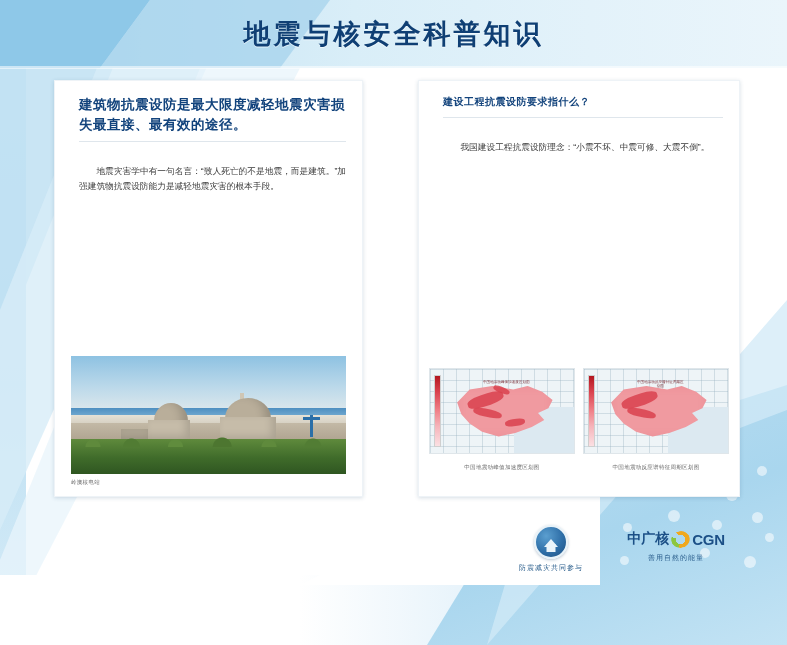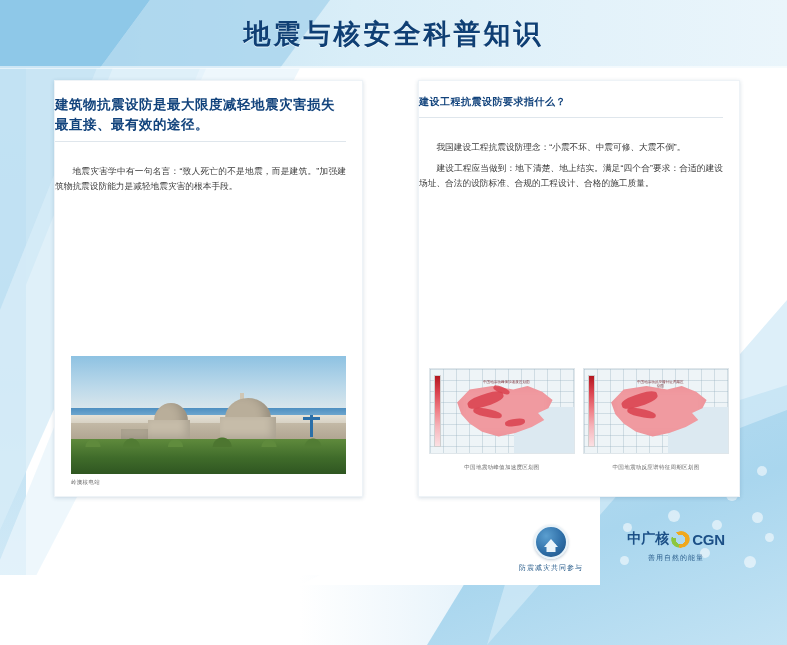--- a/index.html
+++ b/index.html
@@ -83,21 +83,21 @@
 
   
   .panel{
     position:absolute;background:#ffffff;
     box-shadow:0 1px 4px rgba(30,70,110,.18);
     border:1px solid #eef3f7;
   }
   #panel-left{left:54px;top:80px;width:307px;height:415px;}
   #panel-right{left:418px;top:80px;width:320px;height:415px;}
 
-  .panel-inner{position:absolute;inset:0;padding:14px 16px 10px 0;box-sizing:border-box;}
+  .panel-inner{position:absolute;inset:0;padding:14px 16px 10px 24px;box-sizing:border-box;}
 
   .panel-heading{
     color:#12437c;font-weight:bold;line-height:1.45;
     letter-spacing:.5px;
   }
   #panel-left .panel-heading{font-size:13.5px;}
   #panel-right .panel-heading{font-size:10px;}
   .heading-rule{
     margin-top:7px;border-bottom:1px solid #dfe6ec;width:100%;
   }
@@ -273,21 +273,20 @@
     </div>
     <div class="photo-caption">岭澳核电站</div>
   </div>
 
   <div class="panel" id="panel-right">
     <div class="panel-inner">
       <div class="panel-heading">建设工程抗震设防要求指什么？</div>
       <div class="heading-rule"></div>
       <div class="body-text">
         <p>我国建设工程抗震设防理念：“小震不坏、中震可修、大震不倒”。</p>
-        <p>建设工程应当做到：地下清楚、地上结实。满足“四个合”要求：合适的建设场址、合法的设防标准、合规的工程设计、合格的施工质量。</p>
       </div>
     </div>
 
     <div class="maps-row">
       <div class="map-card">
         <div class="map-img">
           <div class="map-grid"></div>
           <div class="map-sea"></div>
           <div class="map-china"></div>
           <div class="map-hot h1"></div>

